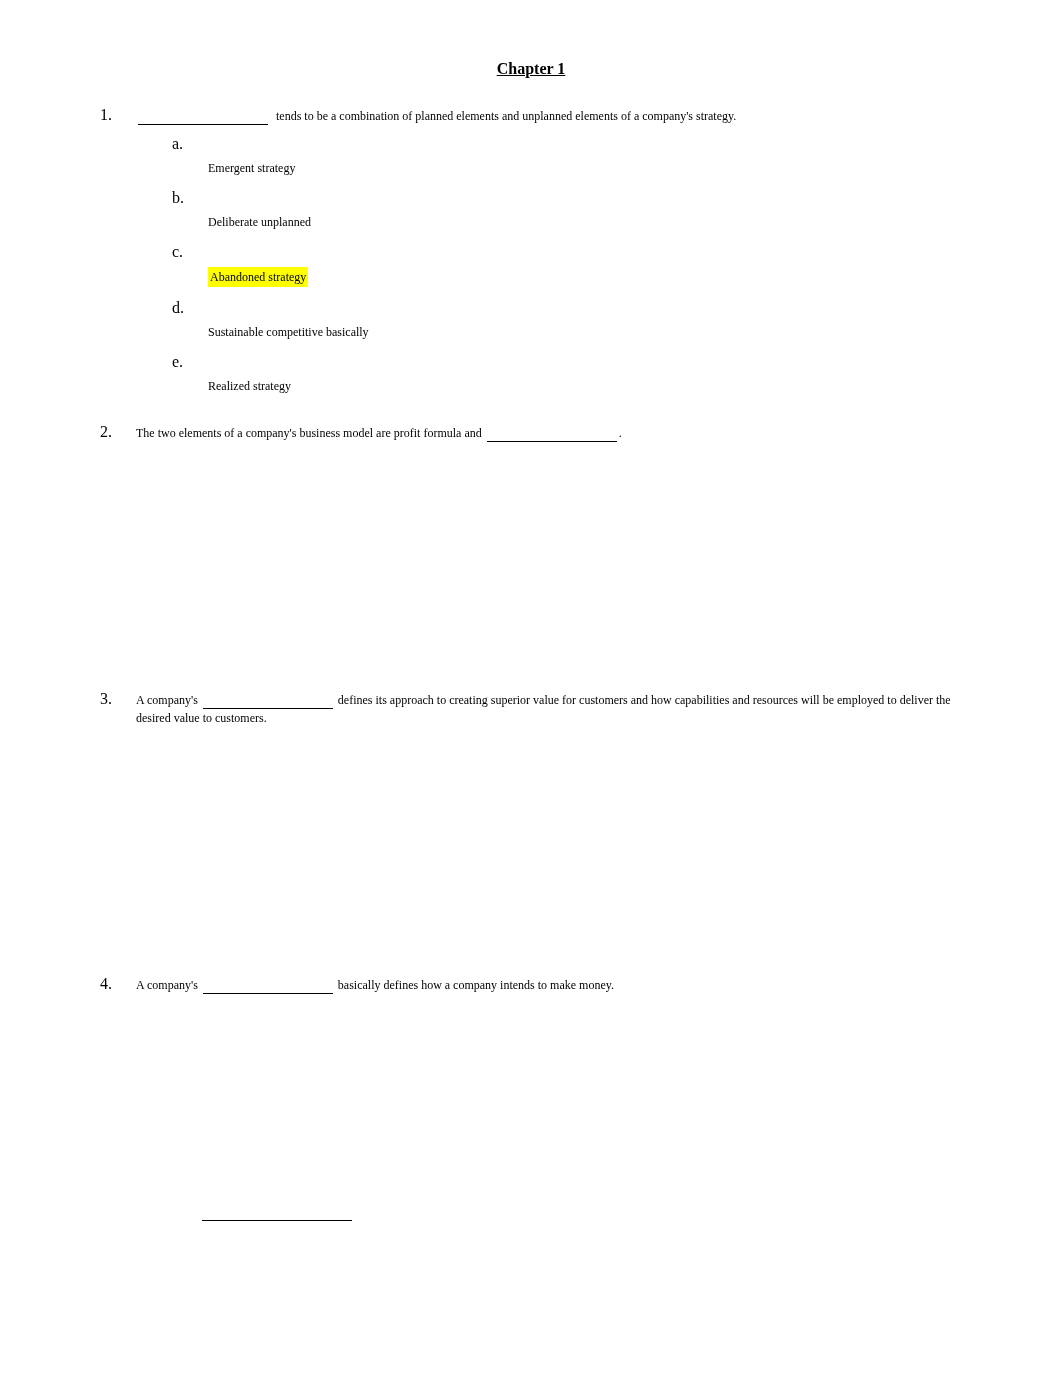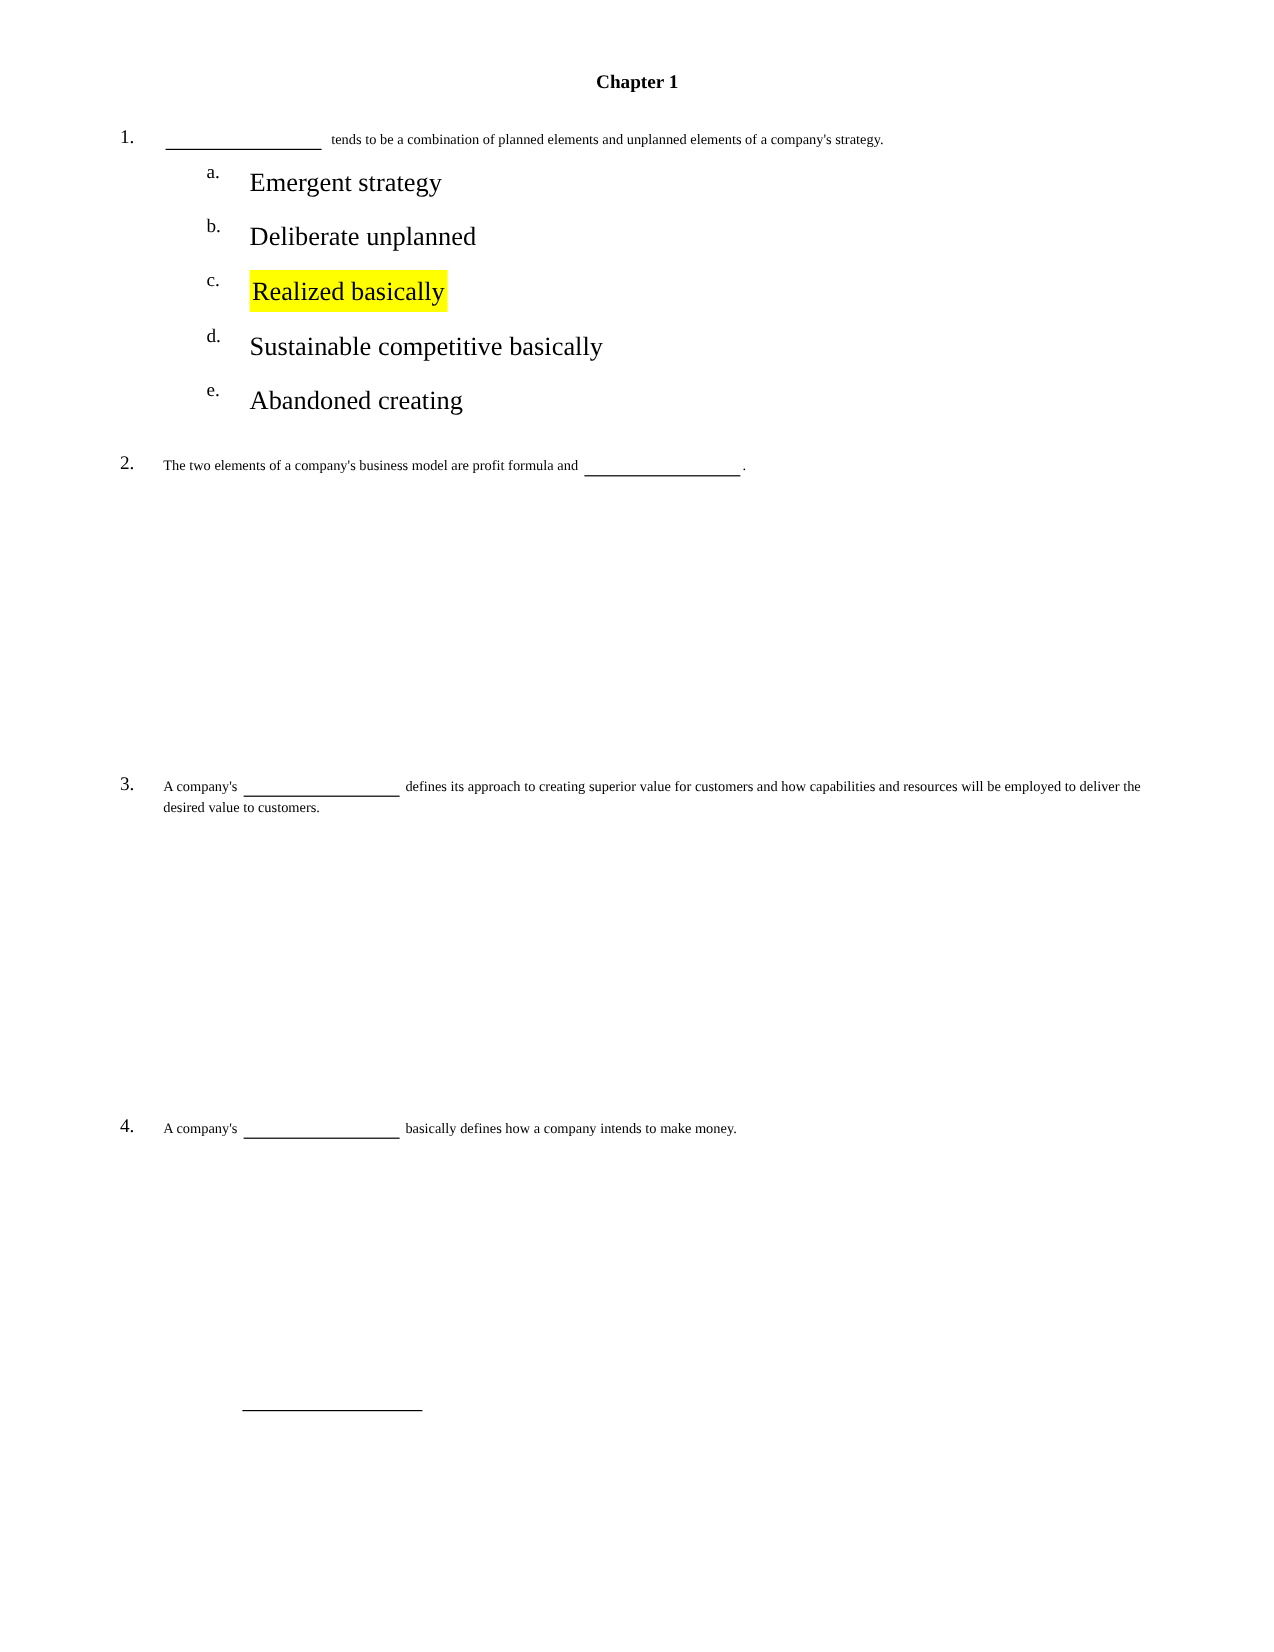--- a/index.html
+++ b/index.html
@@ -22,20 +22,21 @@
       min-height: 1377px;
       padding: 60px 100px 60px 100px;
       background: #ffffff;
     }
 
     .chapter-title {
       text-align: center;
       font-weight: bold;
       font-size: 16px;
       margin-bottom: 28px;
+      text-decoration: underline;
     }
 
     .question-block {
       margin-bottom: 28px;
     }
 
     .question-row {
       display: flex;
       align-items: flex-start;
       margin-bottom: 8px;
@@ -71,22 +72,23 @@
       align-items: flex-start;
       margin-bottom: 12px;
     }
 
     .option-letter {
       min-width: 36px;
       font-size: 16px;
     }
 
     .option-text {
-      font-size: 22px;
+      font-size: 12px;
       line-height: 1.5;
+      margin-top: 24px;
     }
 
     .highlighted {
       background-color: #ffff00;
       padding: 1px 2px;
     }
 
     .underlined-blank {
       display: inline-block;
       border-bottom: 1px solid #000;
@@ -114,29 +116,29 @@
       <div class="option-row">
         <span class="option-letter">a.</span>
         <span class="option-text">Emergent strategy</span>
       </div>
       <div class="option-row">
         <span class="option-letter">b.</span>
         <span class="option-text">Deliberate unplanned</span>
       </div>
       <div class="option-row">
         <span class="option-letter">c.</span>
-        <span class="option-text highlighted">Realized basically</span>
+        <span class="option-text highlighted">Abandoned strategy</span>
       </div>
       <div class="option-row">
         <span class="option-letter">d.</span>
         <span class="option-text">Sustainable competitive basically</span>
       </div>
       <div class="option-row">
         <span class="option-letter">e.</span>
-        <span class="option-text">Abandoned creating</span>
+        <span class="option-text">Realized strategy</span>
       </div>
     </div>
   </div>
 
   <div class="question-block" style="margin-top: 16px;">
     <div class="question-row">
       <span class="question-num">2.</span>
       <span class="question-text">
         The two elements of a company's business model are profit formula and <span class="underlined-blank blank-short">&nbsp;&nbsp;&nbsp;&nbsp;&nbsp;&nbsp;&nbsp;&nbsp;&nbsp;&nbsp;</span>.
       </span>

